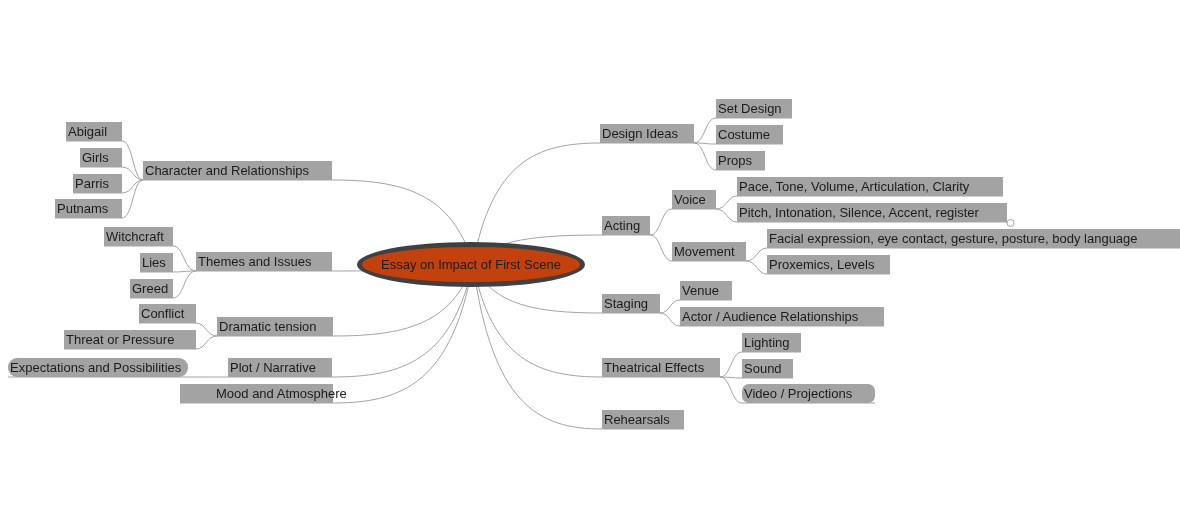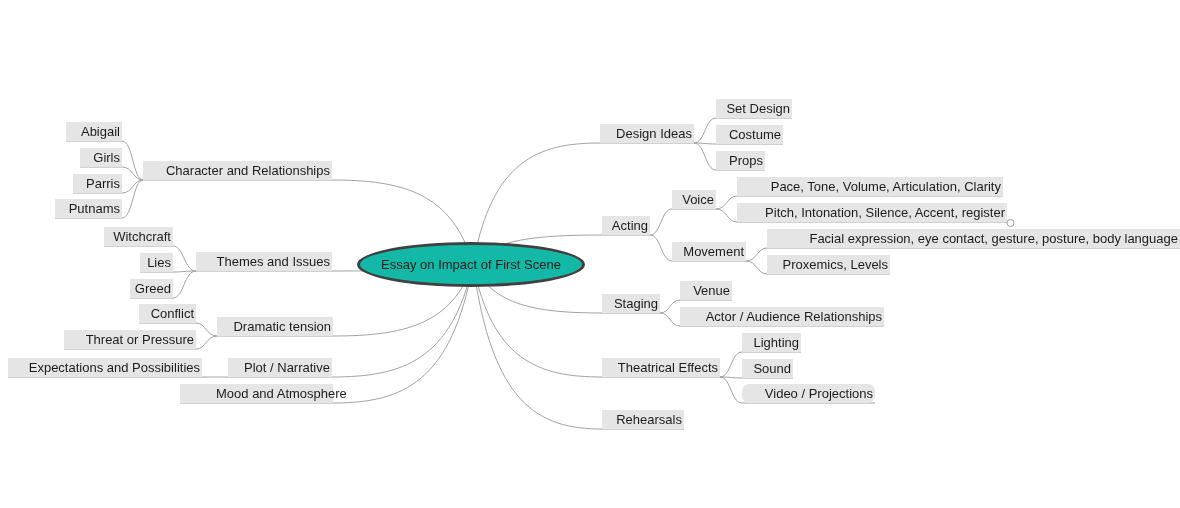--- a/index.html
+++ b/index.html
@@ -8,33 +8,33 @@
     width:1180px;height:508px;
     background:#ffffff;
     overflow:hidden;
     font-family:"Liberation Sans", sans-serif;
   }
   .edges{position:absolute;left:0;top:0;}
   .edges path{fill:none;stroke:#a3a3a3;stroke-width:1;}
   .node{
     position:absolute;
     height:19px;line-height:19px;
-    background:#e5e5e5;
+    background:#a3a3a3;
     color:#1c1c1c;
     font-size:13px;
-    text-align:right;
+    text-align:left;
     white-space:nowrap;
     box-sizing:border-box;
     padding:0 2px;
   }
   .root-node{
     position:absolute;
     left:357px;top:242px;width:228px;height:45px;
-    background:#14b8a6;
-    border:3px solid #404040;
+    background:#c2410c;
+    border:5px solid #404040;
     border-radius:50%;
     display:flex;align-items:center;justify-content:center;
     color:#1c1c1c;font-size:13px;
     box-sizing:border-box;
   }
   .handle{fill:#ffffff;stroke:#a3a3a3;stroke-width:1;}
 </style>
 </head>
 <body>
 
@@ -103,21 +103,21 @@
   <div class="node" style="left:196px;top:252px;width:136px;">Themes and Issues</div>
   <div class="node" style="left:104px;top:227px;width:69px;">Witchcraft</div>
   <div class="node" style="left:140px;top:253px;width:33px;">Lies</div>
   <div class="node" style="left:130px;top:279px;width:43px;">Greed</div>
 
   <div class="node" style="left:217px;top:317px;width:116px;">Dramatic tension</div>
   <div class="node" style="left:139px;top:304px;width:57px;">Conflict</div>
   <div class="node" style="left:64px;top:330px;width:132px;">Threat or Pressure</div>
 
   <div class="node" style="left:228px;top:358px;width:104px;">Plot / Narrative</div>
-  <div class="node" style="left:8px;top:358px;width:194px;">Expectations and Possibilities</div>
+  <div class="node" style="left:8px;top:358px;width:180px;border-radius:9px;">Expectations and Possibilities</div>
 
   <div class="node" style="left:180px;top:384px;width:153px;padding-left:36px;">Mood and Atmosphere</div>
 
   <div class="node" style="left:600px;top:124px;width:94px;">Design Ideas</div>
   <div class="node" style="left:716px;top:99px;width:76px;">Set Design</div>
   <div class="node" style="left:716px;top:125px;width:67px;">Costume</div>
   <div class="node" style="left:716px;top:151px;width:49px;">Props</div>
 
   <div class="node" style="left:602px;top:216px;width:48px;">Acting</div>
   <div class="node" style="left:672px;top:190px;width:44px;">Voice</div>

